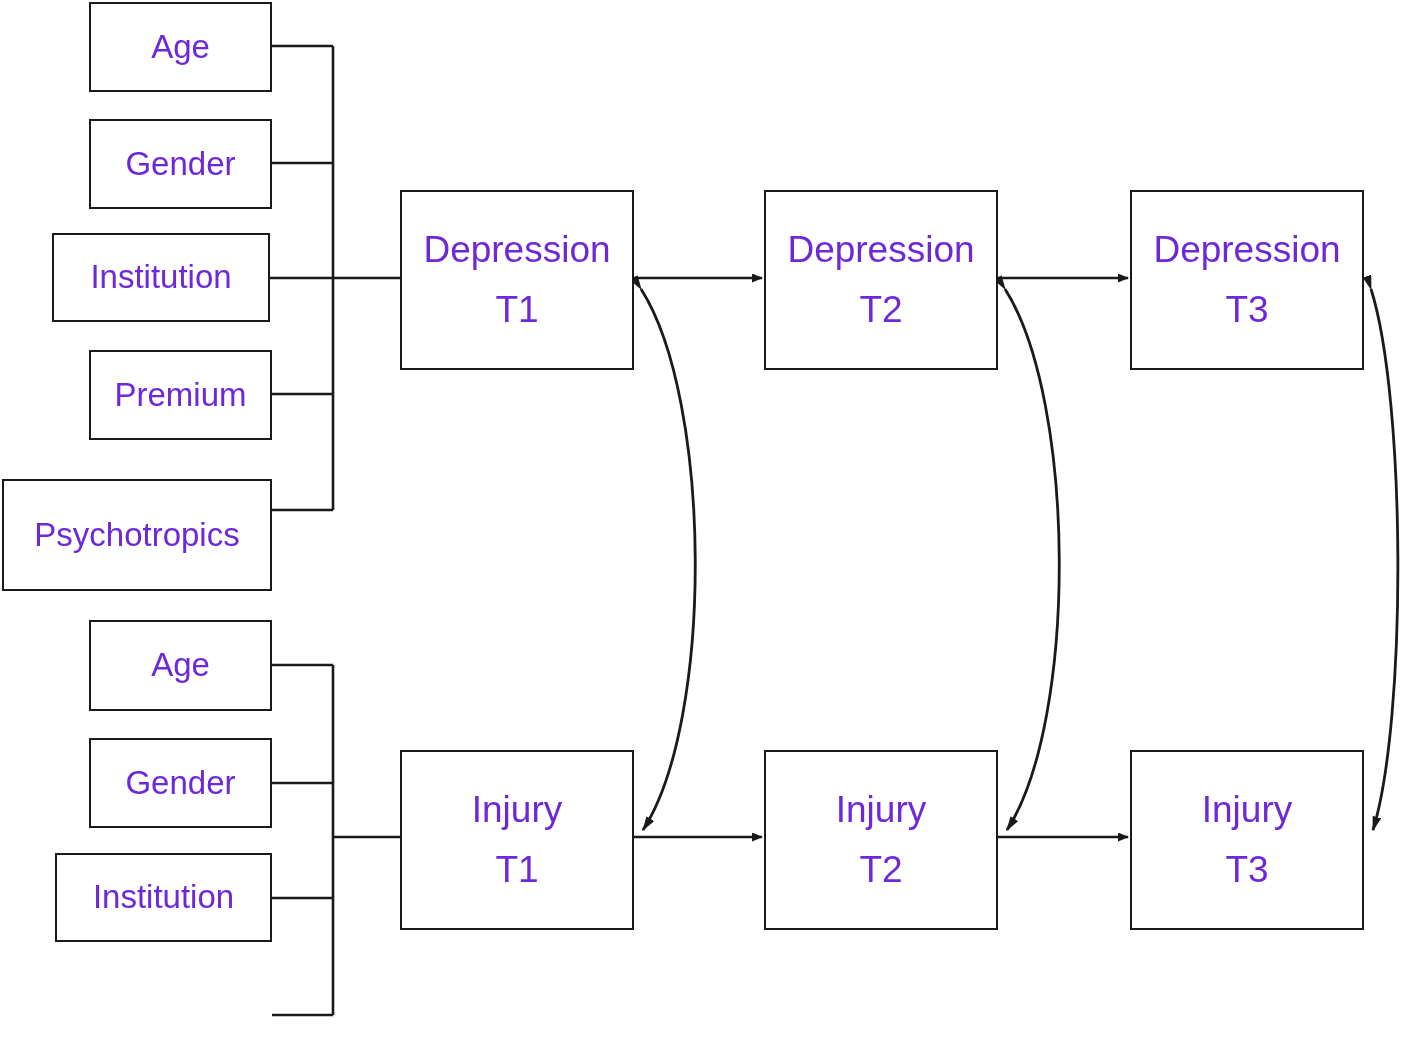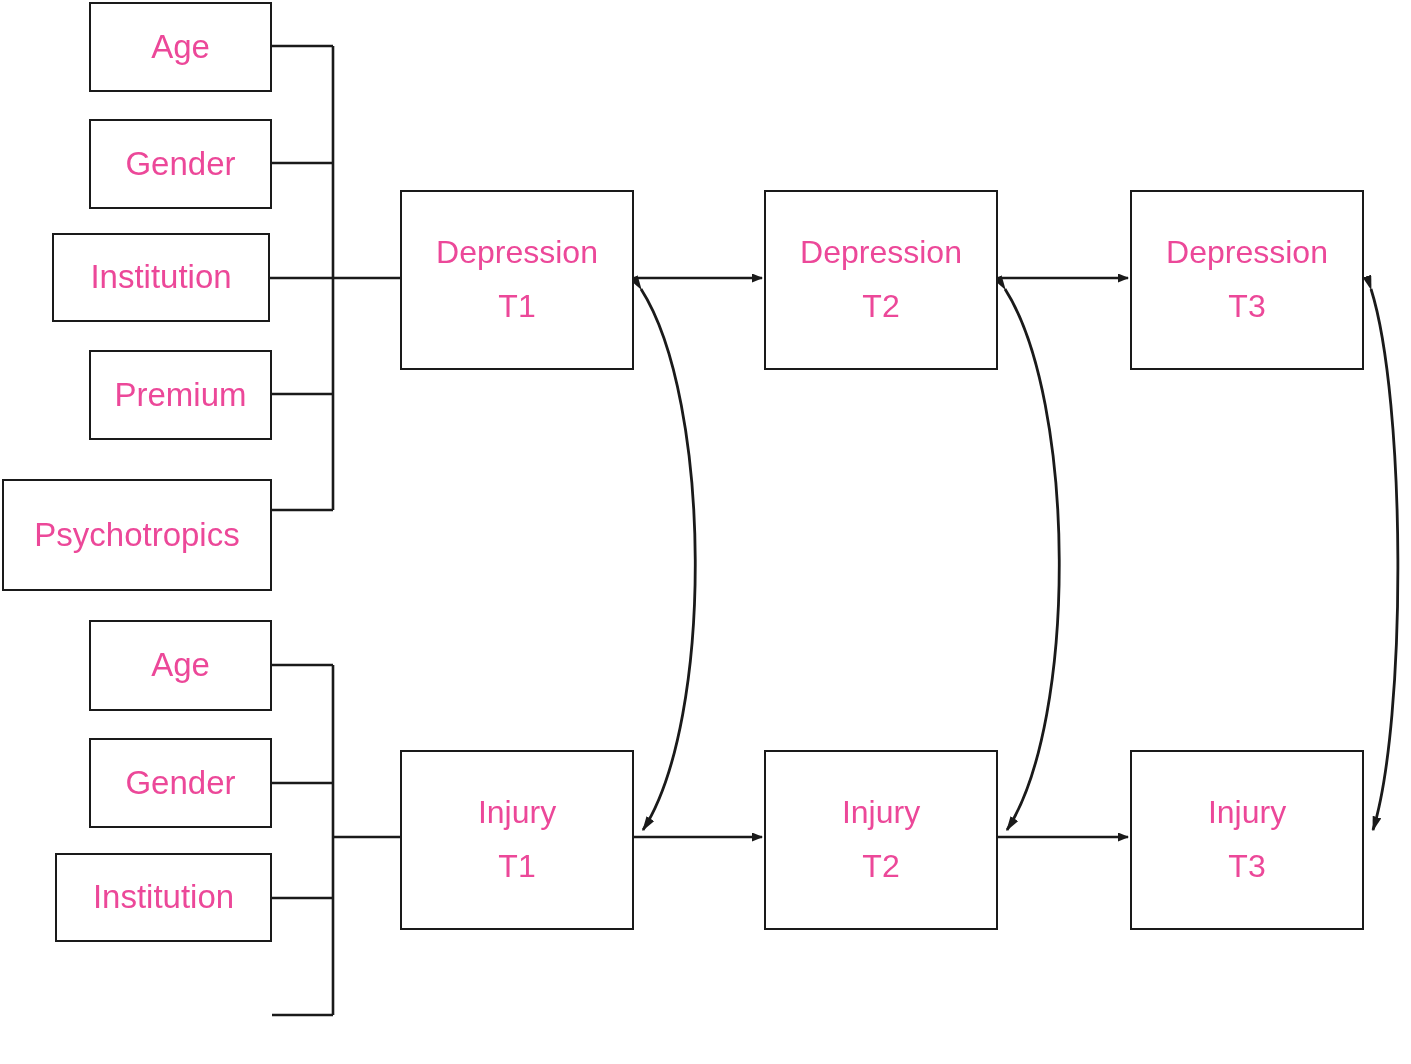--- a/index.html
+++ b/index.html
@@ -28,29 +28,29 @@
   .node-box {
     position: absolute;
     box-sizing: border-box;
     border: 2.5px solid #1a1a1a;
     background: #ffffff;
     display: flex;
     flex-direction: column;
     align-items: center;
     justify-content: center;
     text-align: center;
-    color: #ec4899;
+    color: #6d28d9;
     line-height: 1.18;
     z-index: 3;
   }
   .predictor-box {
     font-size: 33px;
   }
   .outcome-box {
-    font-size: 32px;
+    font-size: 37px;
   }
   .outcome-box .line2 {
     margin-top: 16px;
   }
   .lbl {
     white-space: nowrap;
     display: block;
   }
 </style>
 </head>

